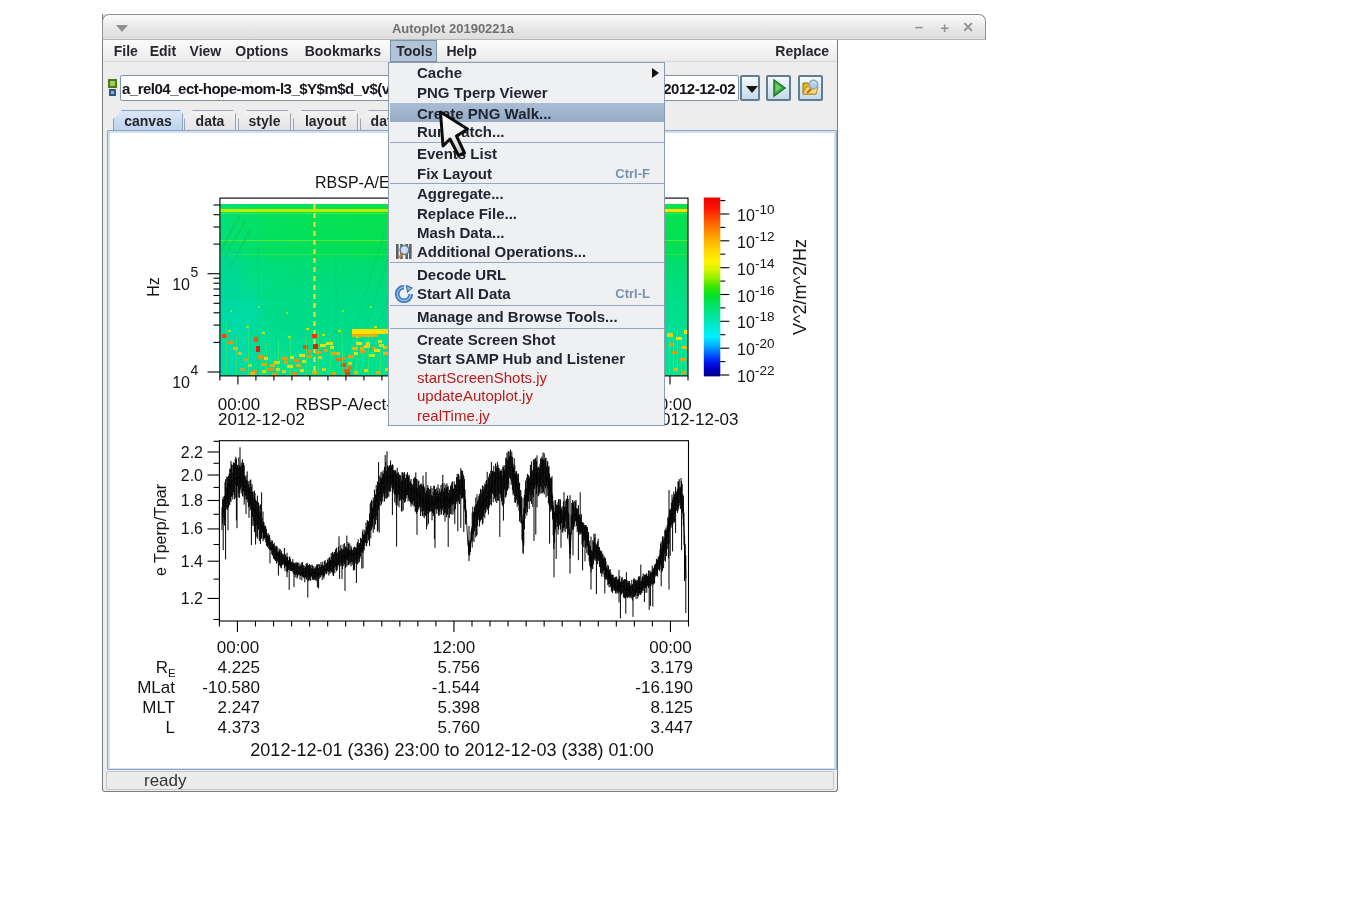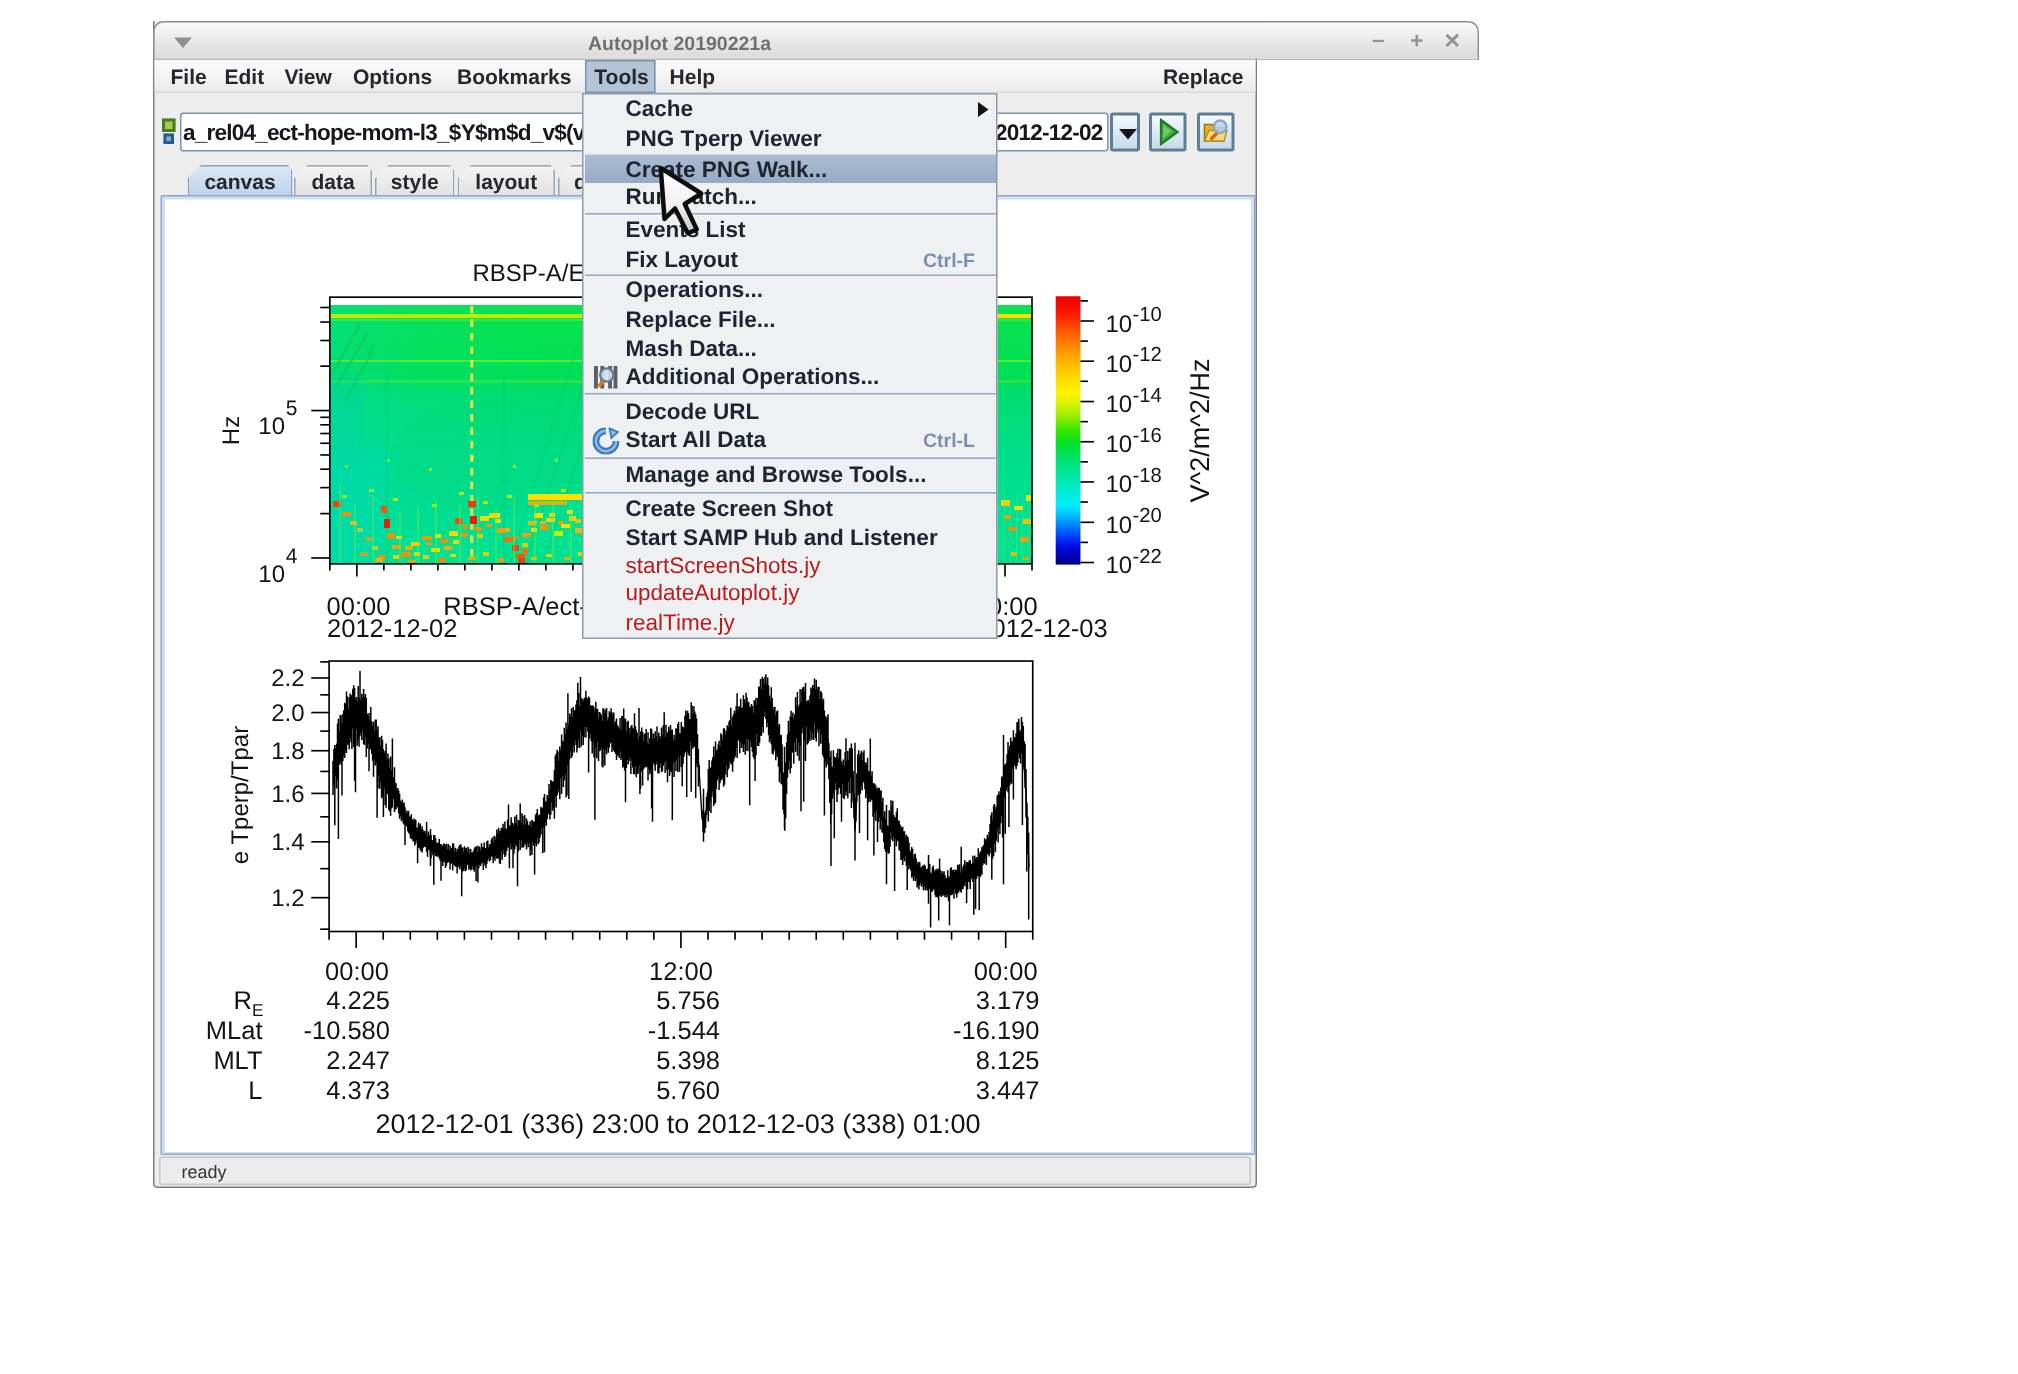--- a/index.html
+++ b/index.html
@@ -4,26 +4,26 @@
 html,body{width:1345px;height:916px;background:#fff;overflow:hidden;font-family:"Liberation Sans",sans-serif}
 .abs{position:absolute}
 #win{position:absolute;left:102px;top:14px;width:736px;height:778px;background:#ededed;border:1px solid #7a7d80;border-top:none;border-radius:0 0 3px 3px}
 #titlebar{position:absolute;left:-1px;top:0;width:884px;height:26px;background:linear-gradient(#fbfbfb,#e6e6e6 60%,#dcdcdc);border:1px solid #8c8f92;border-bottom:1px solid #b6b6b6;border-radius:7px 7px 0 0}
 #title{position:absolute;left:0;top:6px;width:700px;text-align:center;font-weight:bold;font-size:13px;color:#707070}
 #menubar{position:absolute;left:0;top:26px;width:734px;height:22px;background:linear-gradient(#fcfcfc,#ebebeb);border-bottom:1px solid #d8d8d8}
 .mi{position:absolute;top:2px;height:19px;line-height:19px;font-weight:bold;font-size:14px;color:#26262d}
 #toolbar{position:absolute;left:0;top:48px;width:734px;height:62px}
 #urlfield{position:absolute;left:17px;top:13px;width:619px;height:26px;background:#fff;border:1px solid #7d92ad;border-radius:2px;overflow:hidden}
 .btn{position:absolute;top:13px;height:26px;background:linear-gradient(#f6fafd,#dce9f4 50%,#c7d9ea);border:2px solid #5f7d93;border-radius:2px}
-#tabs{position:absolute;left:16px;top:96px;width:807px;height:21px}
+#tabs{position:absolute;left:4px;top:96px;width:807px;height:21px}
 .tab{position:absolute;top:0;height:21px;line-height:21px;text-align:center;font-weight:bold;font-size:14px;color:#26262d;background:linear-gradient(#f3f3f3,#e2e2e2);border:1px solid #9aa4ae;border-bottom:none;clip-path:polygon(0 100%,0 9px,9px 0,calc(100% - 3px) 0,100% 4px,100% 100%)}
 .tabsel{background:linear-gradient(#dbe7f6,#bcd2ec);border-color:#8ba0bd}
 #panel{position:absolute;left:4px;top:116px;width:730px;height:640px;border:1px solid #92a6c6;background:#cfe0f5;border-radius:1px}
 #canvas{position:absolute;left:2px;top:2px;width:724px;height:635px;background:#fff}
-#statusbar{position:absolute;left:3px;top:757px;width:728px;height:19px;background:#ececec;border:1px solid #c6c6c6;border-radius:2px;font-size:12px;color:#333;line-height:18px;padding-left:14px}
+#statusbar{position:absolute;left:3px;top:757px;width:728px;height:19px;background:#ececec;border:1px solid #c6c6c6;border-radius:2px;font-size:17px;color:#333;line-height:18px;padding-left:37px}
 #popup{position:absolute;left:388px;top:62px;width:277px;height:364px;background:#eef0f2;border:1px solid #8e9aae;box-shadow:none}
 .pi{position:absolute;left:28px;height:19px;line-height:19px;font-weight:bold;font-size:15px;color:#1e2430;white-space:nowrap}
 .pik{position:absolute;right:14px;height:19px;line-height:19px;font-weight:bold;font-size:13px;color:#7d8fb0}
 .psep{position:absolute;left:1px;width:274px;height:1px;background:#96a5c1}
 .plain{font-weight:normal;color:#b91c1c}
 svg text{font-family:"Liberation Sans",sans-serif}
 </style></head><body>
 <div id="win">
     <div id="titlebar">
       <div id="title">Autoplot 20190221a</div>
@@ -444,21 +444,21 @@
     <div class="abs" style="left:1px;top:40px;width:274px;height:19px;background:linear-gradient(#aabdd4,#96abc4)"></div>
     <div class="pi" style="top:0.0px">Cache</div>
     <div class="pi" style="top:20.3px">PNG Tperp Viewer</div>
     <div class="pi" style="top:40.8px">Create PNG Walk...</div>
     <div class="pi" style="top:59.2px">Run Batch...</div>
     <div class="psep" style="top:79.0px"></div>
     <div class="pi" style="top:80.9px">Events List</div>
     <div class="pi" style="top:101.0px">Fix Layout</div>
     <div class="pik" style="top:101.0px">Ctrl-F</div>
     <div class="psep" style="top:120.0px"></div>
-    <div class="pi" style="top:121.4px">Operations...</div>
+    <div class="pi" style="top:121.4px">Aggregate...</div>
     <div class="pi" style="top:140.7px">Replace File...</div>
     <div class="pi" style="top:159.5px">Mash Data...</div>
     <div class="pi" style="top:179.1px">Additional Operations...</div>
     <div class="psep" style="top:199.0px"></div>
     <div class="pi" style="top:201.7px">Decode URL</div>
     <div class="pi" style="top:221.3px">Start All Data</div>
     <div class="pik" style="top:221.3px">Ctrl-L</div>
     <div class="psep" style="top:241.5px"></div>
     <div class="pi" style="top:244.2px">Manage and Browse Tools...</div>
     <div class="psep" style="top:265.0px"></div>

